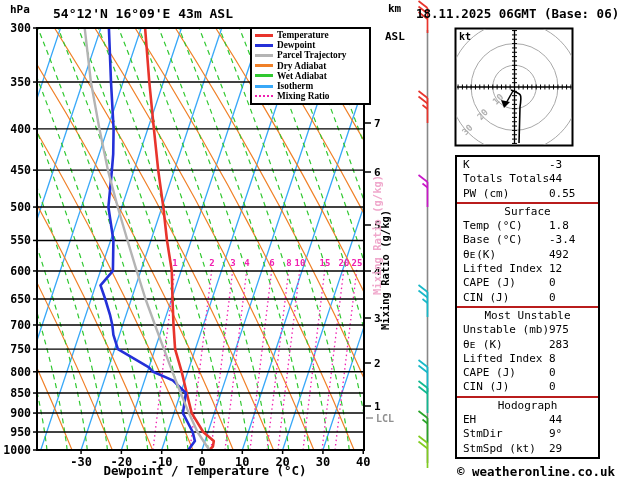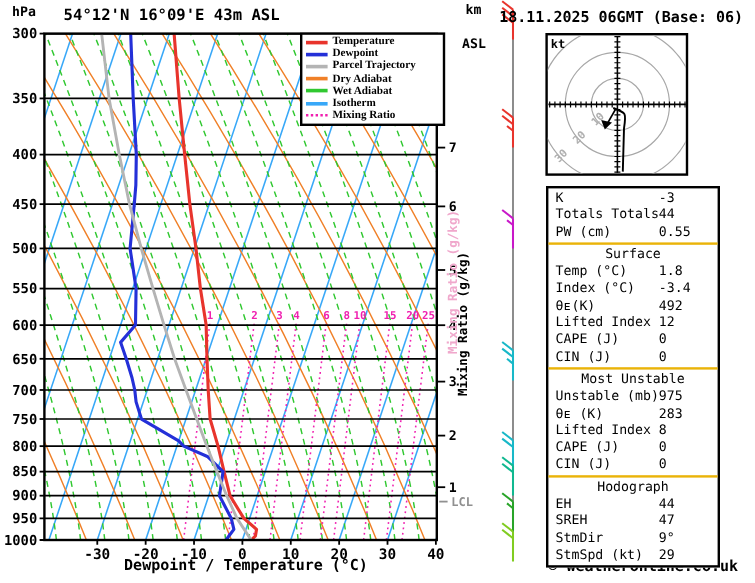--- a/index.html
+++ b/index.html
@@ -12,21 +12,21 @@
   #km-label{left:388px;top:2px;font-size:11px;}
   #asl-label{left:385px;top:30px;font-size:11px;}
   #date-title{left:416px;top:6px;font-size:12.5px;}
   #xaxis-label{left:60px;top:463px;width:290px;text-align:center;font-size:12.5px;}
   #footer{left:443px;top:464px;width:186px;text-align:center;font-size:12.5px;font-weight:bold;}
   #legend{left:250px;top:27px;width:114px;background:#fff;border:2px solid #000;padding:1px 0 2px 3px;}
   .lg-row{display:flex;align-items:center;height:10.2px;}
   .lg-line{width:18px;height:0;border-top-width:3px;border-top-color:#000;border-top-style:solid;margin-right:4px;flex:0 0 18px;}
   .lg-text{font-size:9.3px;font-weight:bold;line-height:10px;white-space:nowrap;font-family:Liberation Serif, serif;}
   #info-panel{left:455px;top:155px;width:141px;border:2px solid #000;background:#fff;}
-  .ip-section{border-top:2px solid #eab308;padding:1px 0;}
+  .ip-section{border-top:2px solid #b91c1c;padding:1px 0;}
   .ip-section:first-child{border-top:none;}
   .ip-head{text-align:center;font-size:11px;line-height:14.3px;}
   .ip-row{position:relative;font-size:11px;line-height:14.3px;padding-left:6px;white-space:nowrap;}
   .ip-val{position:absolute;left:92px;top:0;}
 </style>
 </head>
 <body>
 
 <div id="stage">
   <svg id="chart" width="629" height="486" class="abs" style="left:0;top:0">
@@ -356,35 +356,34 @@
     </div>
   <div id="info-panel" class="abs">
       <div class="ip-section">
         <div class="ip-row"><span>K</span><span class="ip-val">-3</span></div>
         <div class="ip-row"><span>Totals Totals</span><span class="ip-val">44</span></div>
         <div class="ip-row"><span>PW (cm)</span><span class="ip-val">0.55</span></div>
       </div>
       <div class="ip-section">
         <div class="ip-head">Surface</div>
         <div class="ip-row"><span>Temp (°C)</span><span class="ip-val">1.8</span></div>
-        <div class="ip-row"><span>Index (°C)</span><span class="ip-val">-3.4</span></div>
+        <div class="ip-row"><span>Base (°C)</span><span class="ip-val">-3.4</span></div>
         <div class="ip-row"><span>θᴇ(K)</span><span class="ip-val">492</span></div>
         <div class="ip-row"><span>Lifted Index</span><span class="ip-val">12</span></div>
         <div class="ip-row"><span>CAPE (J)</span><span class="ip-val">0</span></div>
         <div class="ip-row"><span>CIN (J)</span><span class="ip-val">0</span></div>
       </div>
       <div class="ip-section">
         <div class="ip-head">Most Unstable</div>
         <div class="ip-row"><span>Unstable (mb)</span><span class="ip-val">975</span></div>
         <div class="ip-row"><span>θᴇ (K)</span><span class="ip-val">283</span></div>
         <div class="ip-row"><span>Lifted Index</span><span class="ip-val">8</span></div>
         <div class="ip-row"><span>CAPE (J)</span><span class="ip-val">0</span></div>
         <div class="ip-row"><span>CIN (J)</span><span class="ip-val">0</span></div>
       </div>
       <div class="ip-section">
         <div class="ip-head">Hodograph</div>
         <div class="ip-row"><span>EH</span><span class="ip-val">44</span></div>
-        <div class="ip-row"><span>SREH</span><span class="ip-val">47</span></div>
         <div class="ip-row"><span>StmDir</span><span class="ip-val">9°</span></div>
         <div class="ip-row"><span>StmSpd (kt)</span><span class="ip-val">29</span></div>
       </div>
     </div>
 </div>
 
 </body></html>

